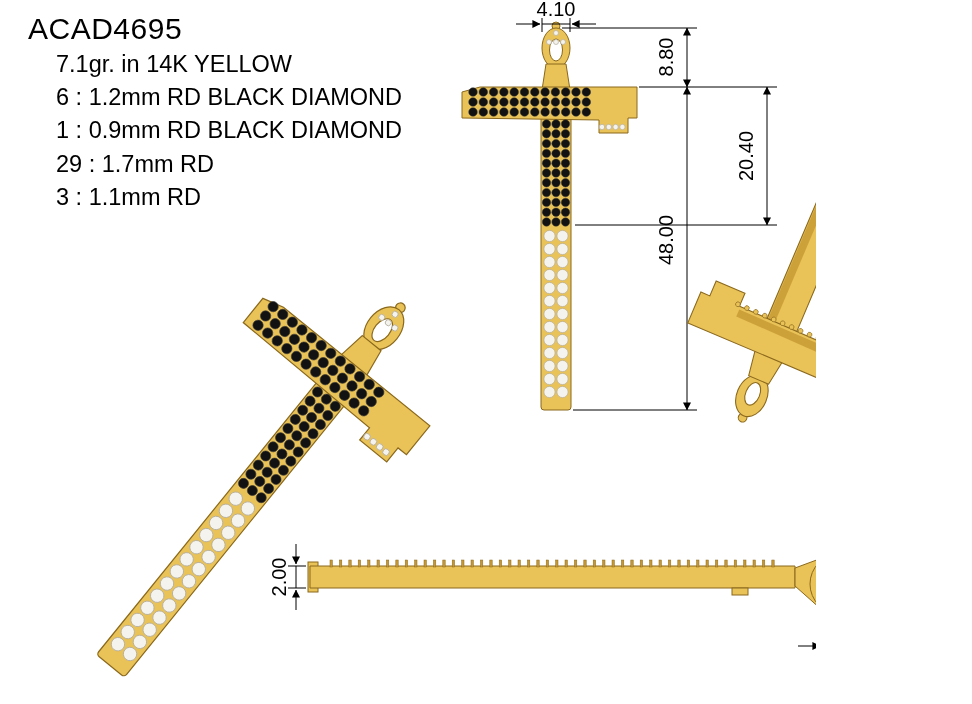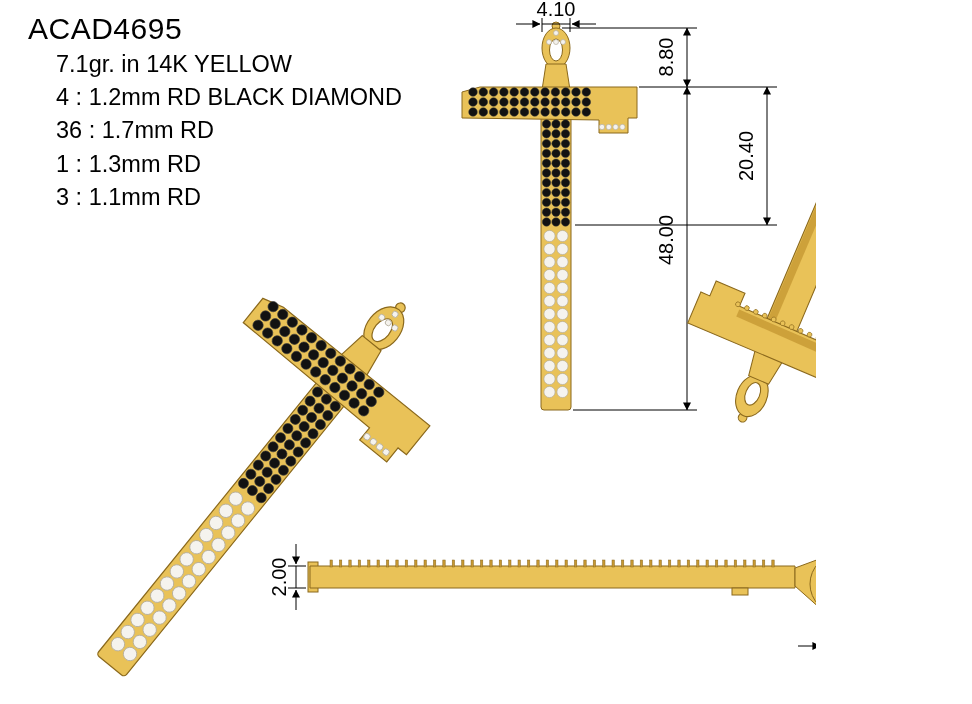--- a/index.html
+++ b/index.html
@@ -20,23 +20,23 @@
   text.dim{font-size:20px;fill:#000;font-family:"Liberation Sans",sans-serif;}
 </style>
 </head>
 <body>
 
 <div class="sheet">
 
   <div class="specs">
     <div class="title">ACAD4695</div>
     <div class="line">7.1gr. in 14K YELLOW</div>
-    <div class="line">4 : 1.2mm RD BLACK DIAMOND</div>
-    <div class="line">36 : 1.7mm RD</div>
-    <div class="line">1 : 1.3mm RD</div>
+    <div class="line">6 : 1.2mm RD BLACK DIAMOND</div>
+    <div class="line">1 : 0.9mm RD BLACK DIAMOND</div>
+    <div class="line">29 : 1.7mm RD</div>
     <div class="line">3 : 1.1mm RD</div>
   </div>
 
   <svg class="canvas" width="972" height="704" viewBox="0 0 972 704">
     <defs>
       <marker id="arr" viewBox="0 0 10 10" refX="9.5" refY="5" markerWidth="8" markerHeight="8" orient="auto-start-reverse">
         <path d="M0,0 L10,5 L0,10 Z" fill="#000"></path>
       </marker>
     </defs>
 

